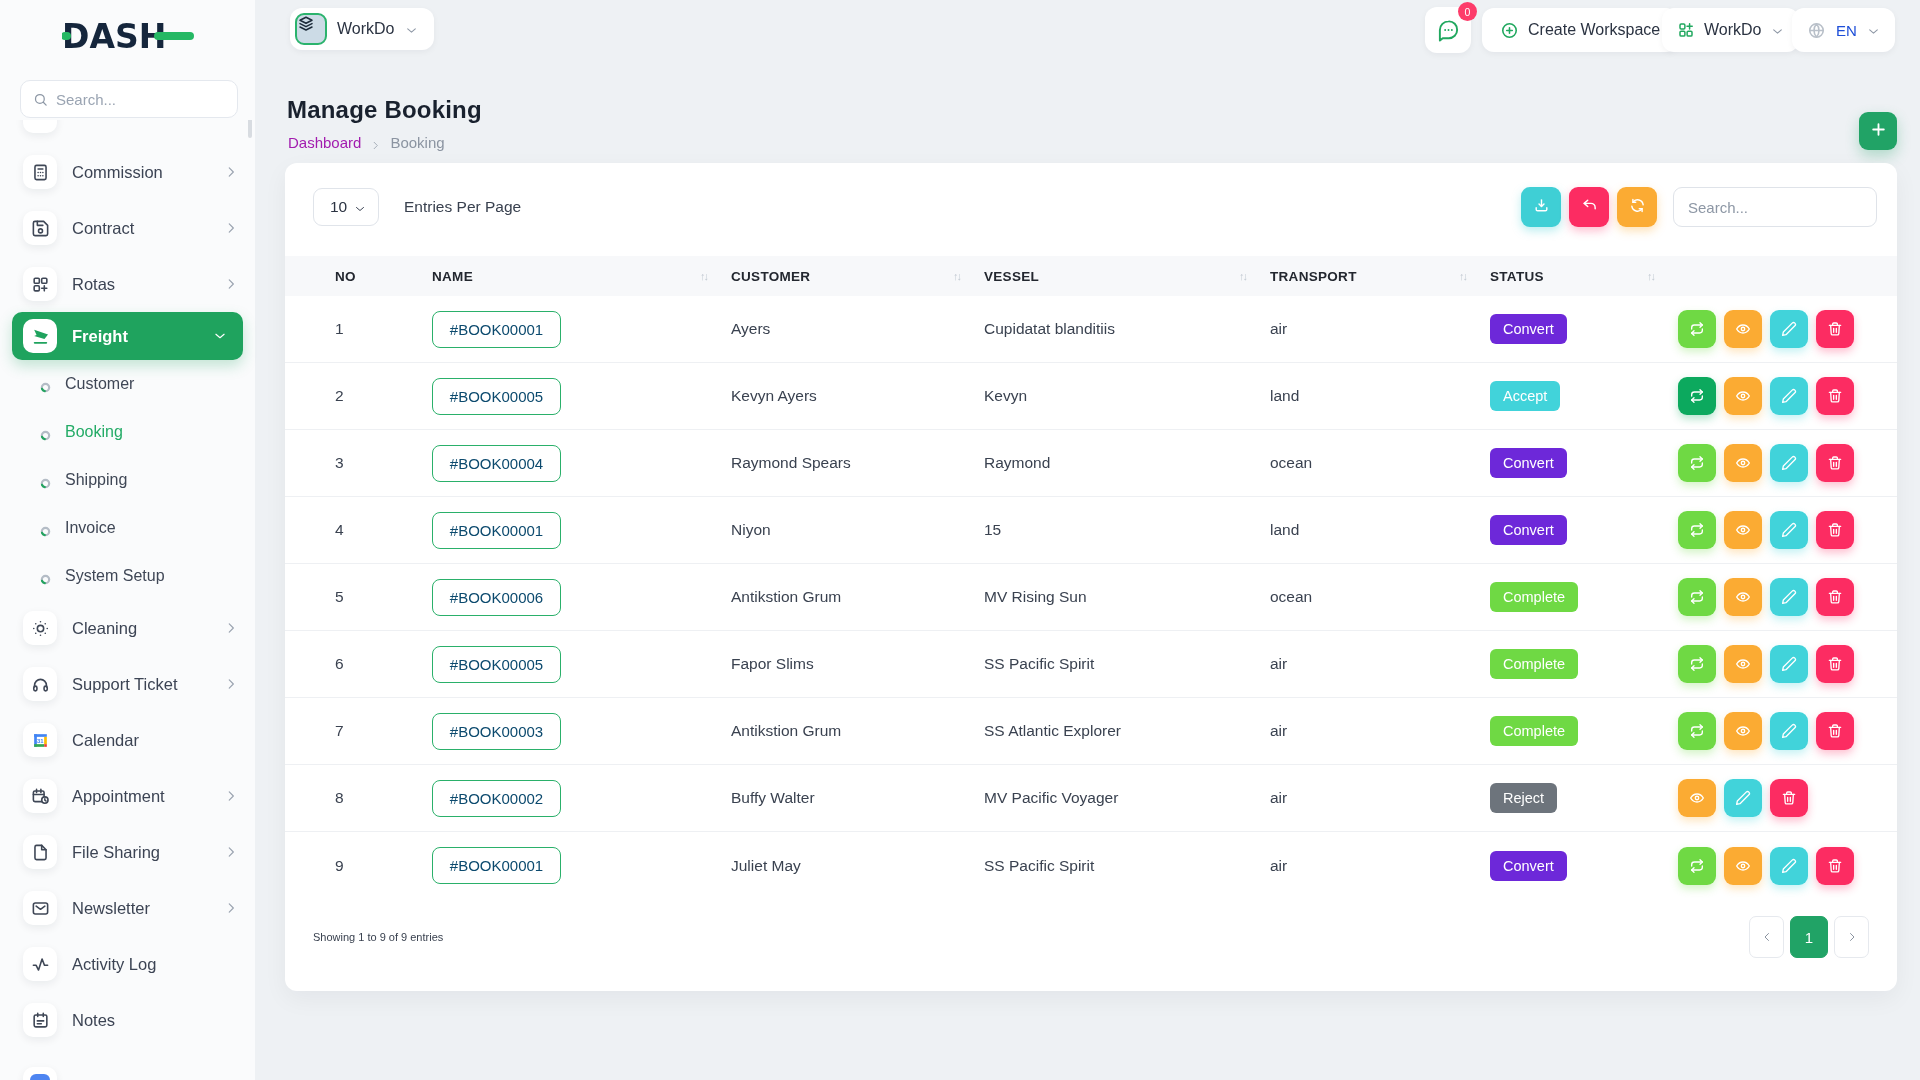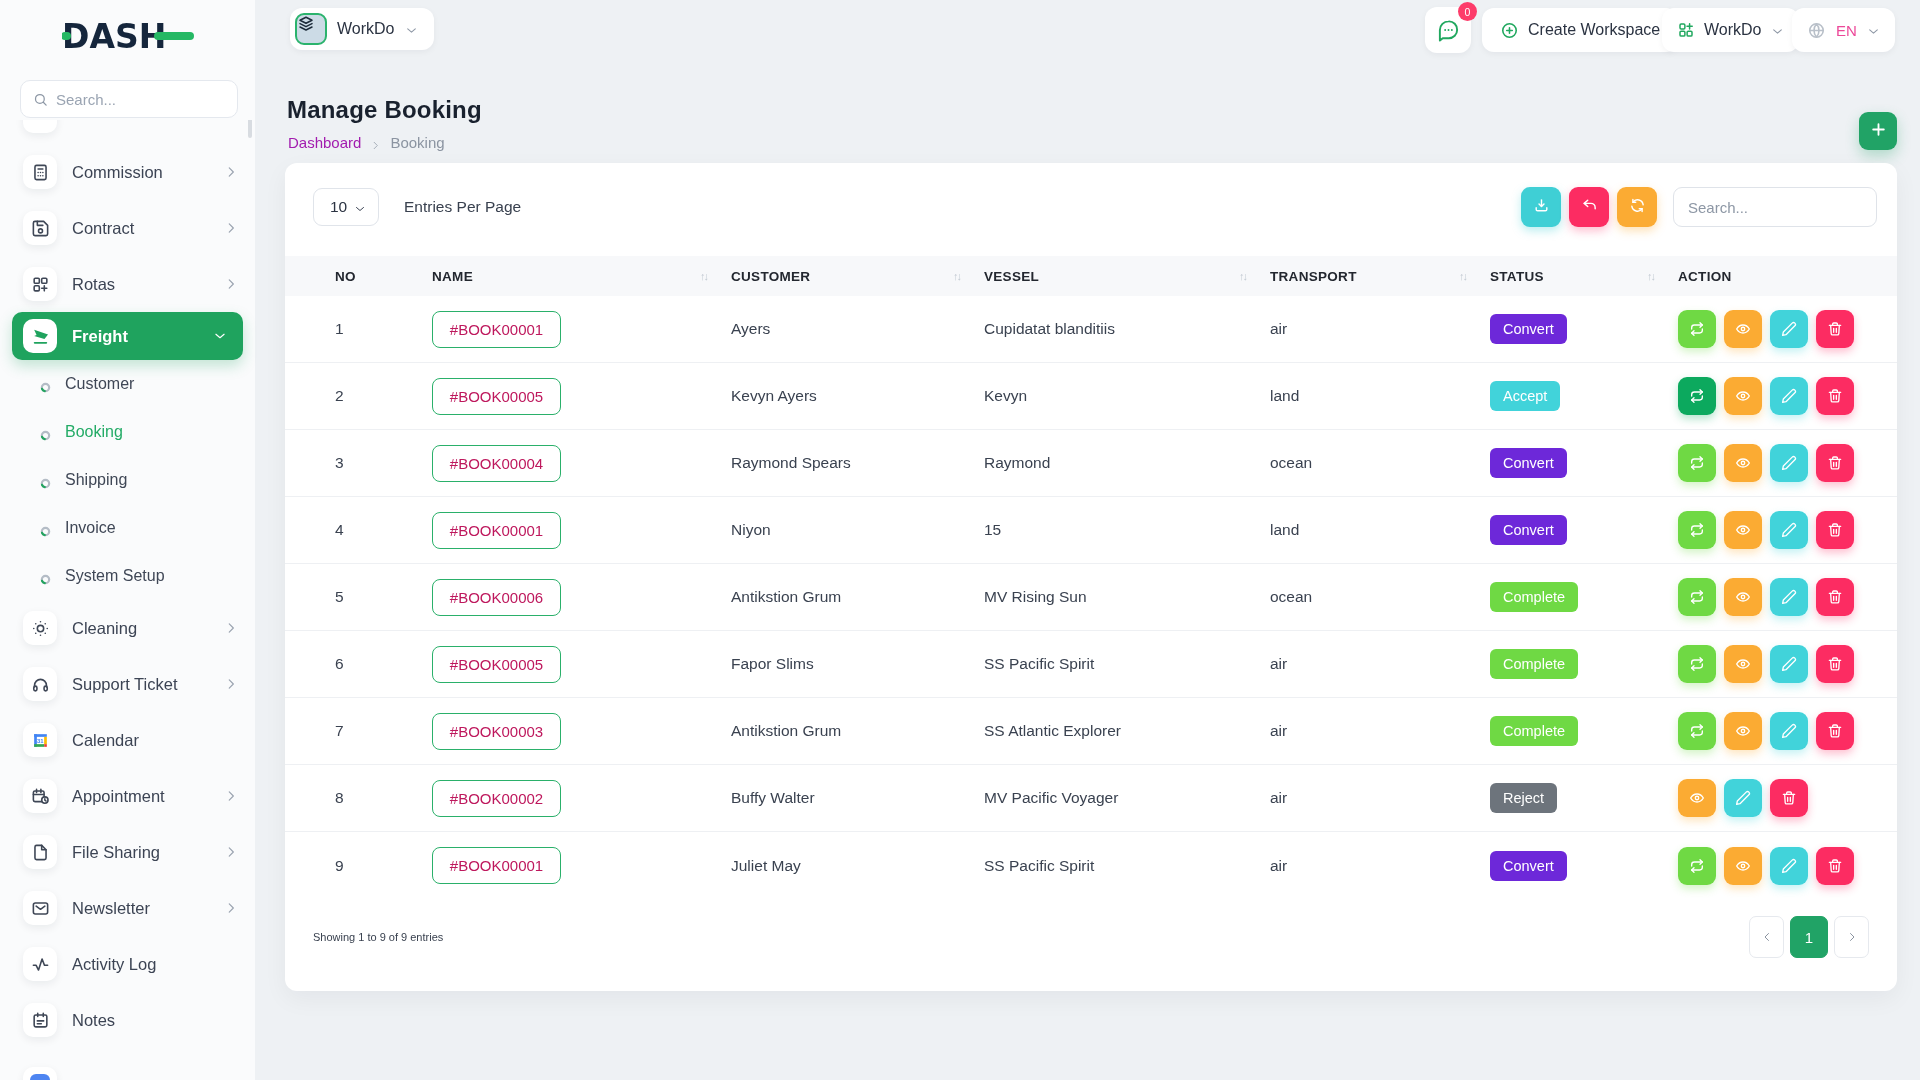--- a/index.html
+++ b/index.html
@@ -44,21 +44,21 @@
   .chip .chev { width:13px; height:13px; color:#8d97a5; }
   .chat-btn { left:1425px; top:7px; width:46px; height:46px; border-radius:12px; justify-content:center; }
   .chat-btn .cico { width:23px; height:23px; color:#21a85f; }
   .chat-badge { position:absolute; top:-5px; right:-6px; min-width:19px; height:19px; border-radius:10px; background:#fd3c6a; color:#fff; font-size:10.5px; display:flex; align-items:center; justify-content:center; padding:0 5px; }
   .create-chip { left:1482px; top:8px; height:44px; padding:0 18px; gap:9px; }
   .create-chip .pico { width:19px; height:19px; color:#21a85f; }
   .wd-chip { left:1662px; top:8px; height:44px; padding:0 15px; gap:9px; }
   .wd-chip .gico { width:18px; height:18px; color:#21a85f; }
   .lang-chip { left:1792px; top:8px; height:44px; padding:0 15px; gap:10px; }
   .lang-chip .glob { width:19px; height:19px; color:#b9c0c9; }
-  .lang-chip .txt { color:#ec4899; font-size:15px; }
+  .lang-chip .txt { color:#1d4ed8; font-size:15px; }
 
   
   .page-title { position:absolute; left:287px; top:96px; font-size:24px; font-weight:700; color:#19212e; letter-spacing:.2px; }
   .crumbs { position:absolute; left:288px; top:134px; display:flex; align-items:center; gap:9px; font-size:15px; }
   .crumbs .c1 { color:#a21caf; cursor:pointer; }
   .crumbs .sep { width:11px; height:11px; color:#a0a8b3; }
   .crumbs .c2 { color:#8b94a1; }
   .add-btn { position:absolute; left:1859px; top:112px; width:38px; height:38px; border-radius:9px; background:#21a366; color:#fff; display:flex; align-items:center; justify-content:center; cursor:pointer; box-shadow:0 6px 14px rgba(33,163,102,.3); }
   .add-btn svg { width:17px; height:17px; }
 
@@ -81,21 +81,21 @@
   .grid { display:grid; grid-template-columns:147px 299px 253px 286px 220px 188px 1fr; align-items:center; }
   .thead { position:absolute; left:0; right:0; top:93px; height:40px; background:#f7f8fa; }
   .th { position:relative; font-size:13.5px; font-weight:700; color:#23272f; letter-spacing:.3px; height:40px; display:flex; align-items:center; }
   .th:first-child { padding-left:50px; }
   .th .sort { position:absolute; right:24px; color:#c3cad2; font-size:11px; letter-spacing:-2px; font-weight:400; }
   .rows { position:absolute; left:0; right:0; top:133px; }
   .trow { height:67px; border-bottom:1px solid #eef0f3; }
   .trow:last-child { border-bottom:none; }
   .td { font-size:15.5px; color:#3a4250; }
   .td.no { padding-left:50px; }
-  .chip-book { display:inline-block; min-width:129px; text-align:center; padding:9px 14px; border:1px solid #2ab06a; color:#be185d; border-radius:8px; font-size:15px; background:#fff; cursor:pointer; }
+  .chip-book { display:inline-block; min-width:129px; text-align:center; padding:9px 14px; border:1px solid #2ab06a; color:#0c4a6e; border-radius:8px; font-size:15px; background:#fff; cursor:pointer; }
   .badge { display:inline-block; min-width:66px; text-align:center; padding:7px 13px; border-radius:6px; color:#fff; font-size:14.5px; }
   .badge.orange { background:#6d28d9; } .badge.teal { background:#41d3da; }
   .badge.lime { background:#6fd944; } .badge.gray { background:#6d747c; }
   .acts { display:flex; gap:8px; }
   .abtn { width:38px; height:38px; border-radius:9px; border:none; display:flex; align-items:center; justify-content:center; color:#fff; cursor:pointer; }
   .abtn svg { width:16px; height:16px; }
   .abtn.lime { background:#6fd944; box-shadow:0 4px 9px rgba(111,217,68,.3); }
   .abtn.green { background:#0ca95e; box-shadow:0 4px 9px rgba(12,169,94,.3); }
   .abtn.orange { background:#fbab33; box-shadow:0 4px 9px rgba(251,171,51,.3); }
   .abtn.teal { background:#41d3da; box-shadow:0 4px 9px rgba(65,211,218,.3); }
@@ -468,23 +468,20 @@
   <div class="th">
           <span class="tx">TRANSPORT</span>
           <span class="sort">↑↓</span>
         </div>
 
   <div class="th">
           <span class="tx">STATUS</span>
           <span class="sort">↑↓</span>
         </div>
 
-  <div class="th">
-          <span class="tx">ACTION</span>
-        </div>
 </div>
     <div class="rows" id="rows">
   <div class="trow grid">
     <div class="td no">1</div>
     <div class="td"><span class="chip-book">#BOOK00001</span></div>
     <div class="td cu">Ayers</div>
     <div class="td ve">Cupidatat blanditiis</div>
     <div class="td tr">air</div>
     <div class="td"><span class="badge orange">Convert</span></div>
     <div class="td acts">

